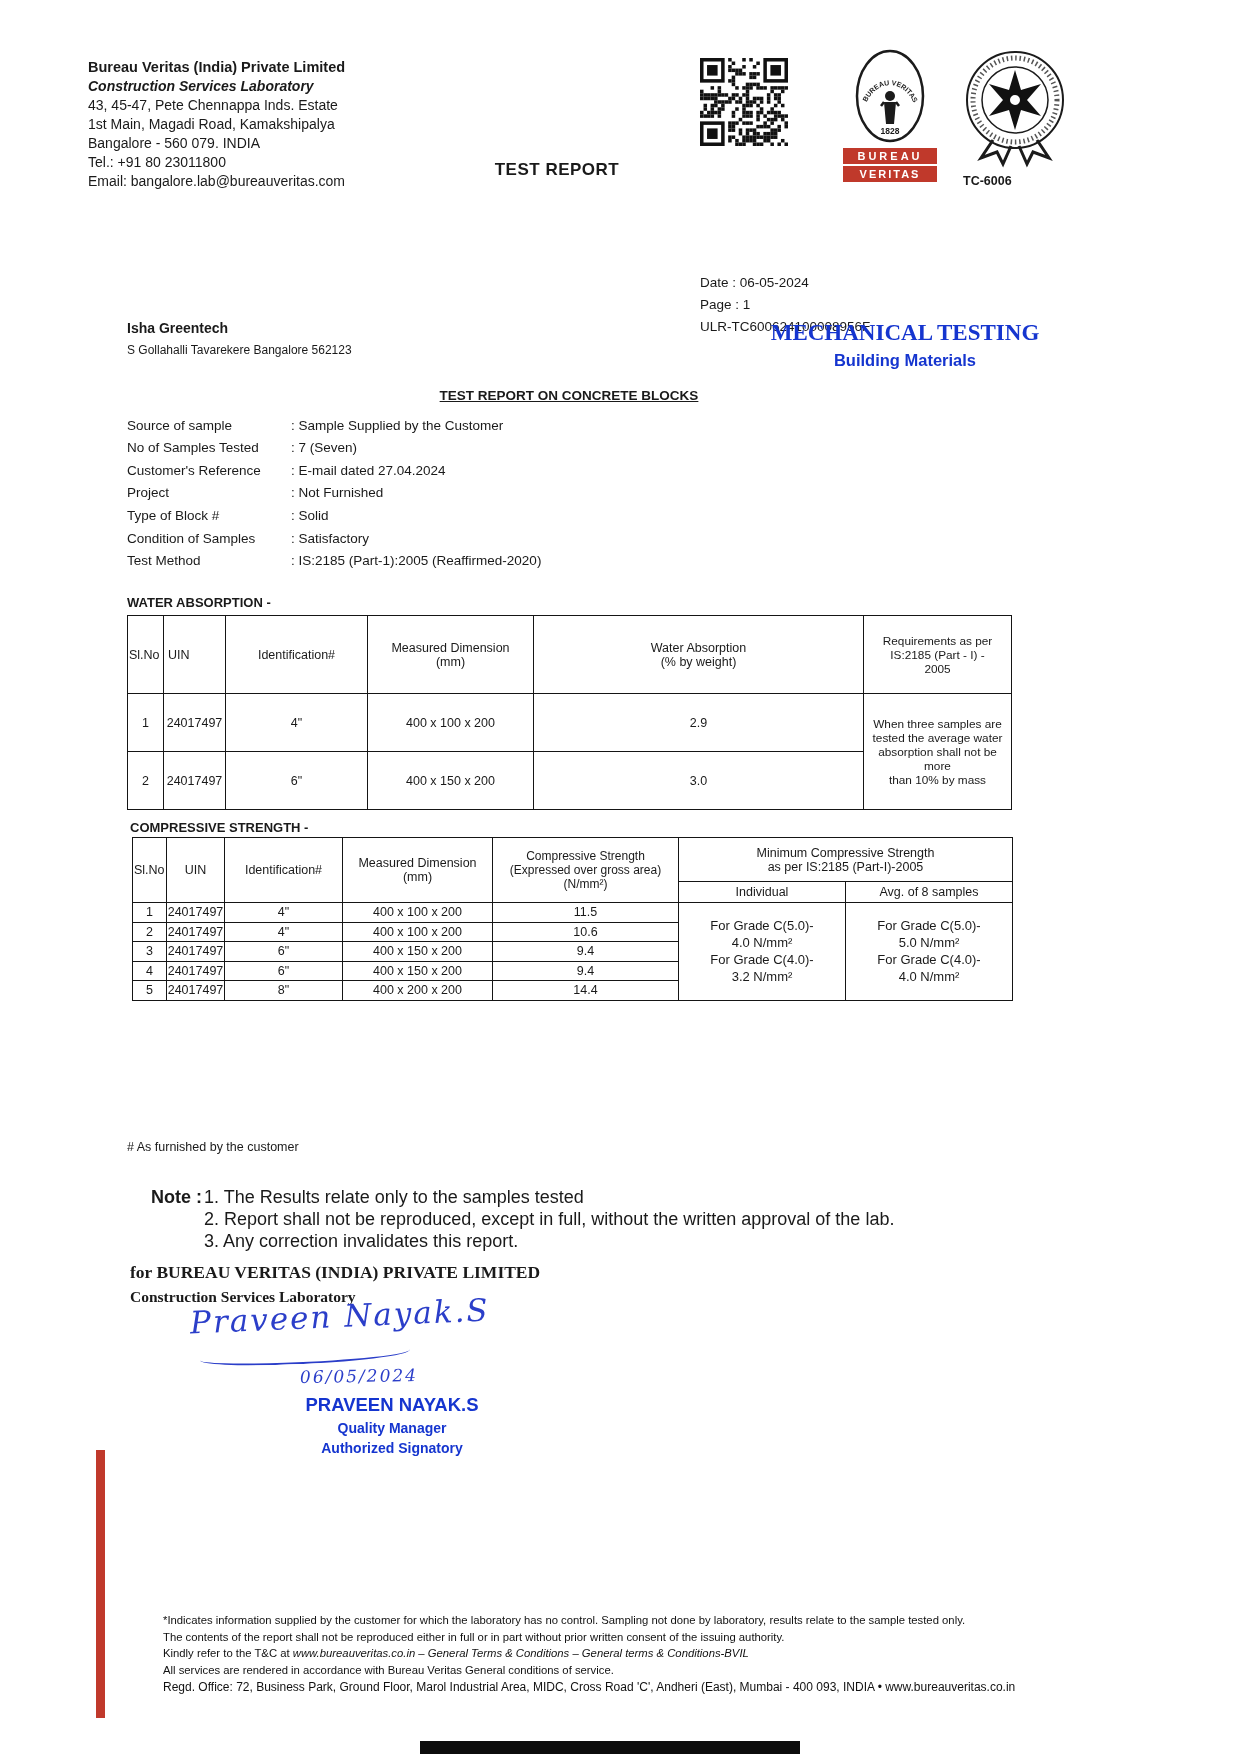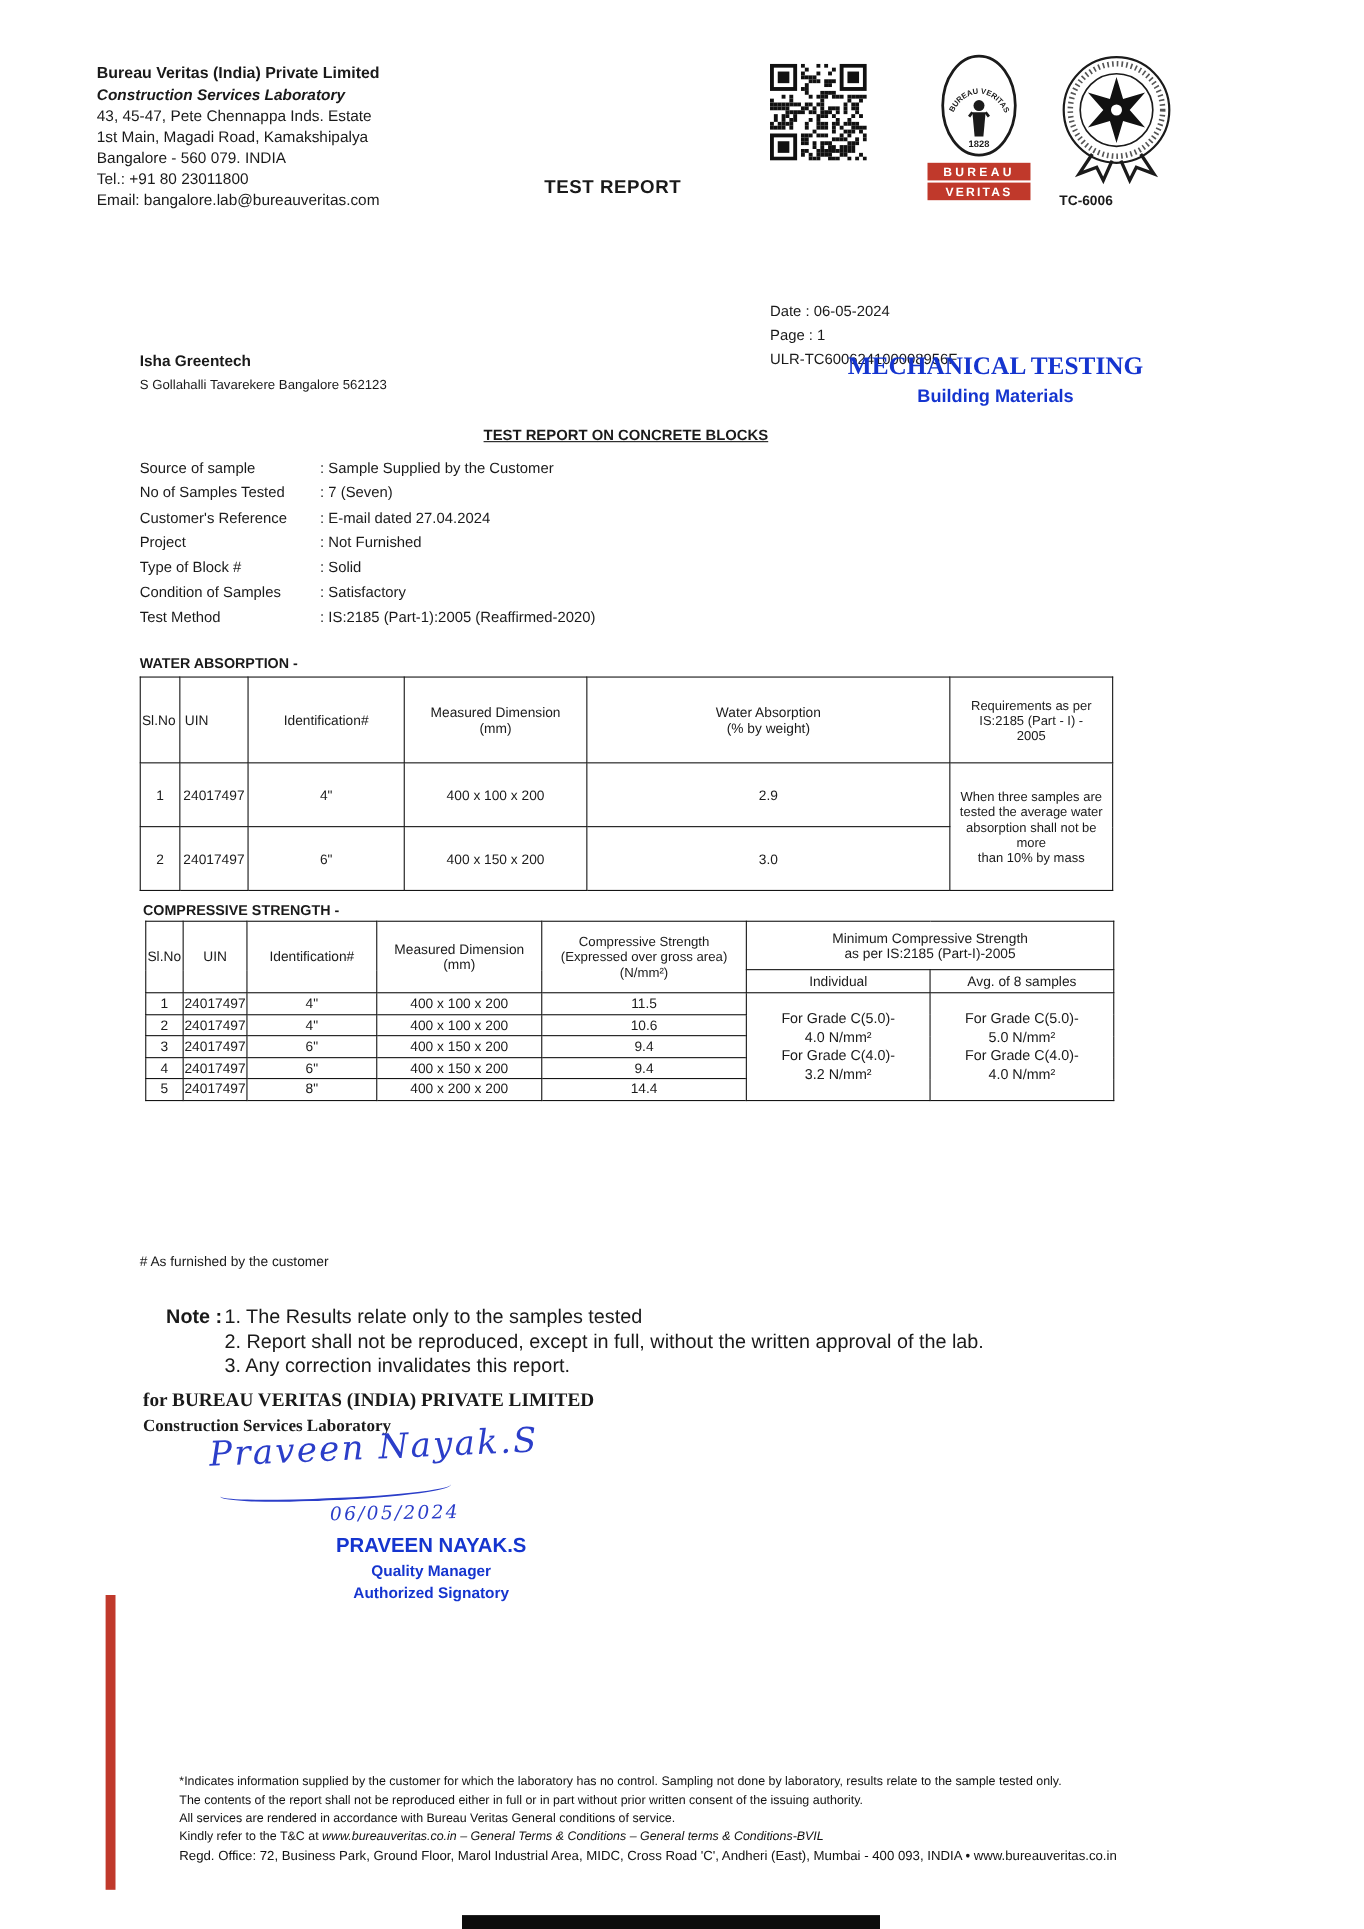--- a/index.html
+++ b/index.html
@@ -539,19 +539,19 @@
   <div class="abs sig-underline"></div>
   <div class="abs sign-date">06/05/2024</div>
   <div class="abs praveen">PRAVEEN NAYAK.S</div>
   <div class="abs role1">Quality Manager</div>
   <div class="abs role2">Authorized Signatory</div>
 
   <div class="abs footer-bar"></div>
   <div class="abs footer-text">
     <div>*Indicates information supplied by the customer for which the laboratory has no control. Sampling not done by laboratory, results relate to the sample tested only.</div>
     <div>The contents of the report shall not be reproduced either in full or in part without prior written consent of the issuing authority.</div>
+    <div><span>Kindly refer to the T&amp;C at </span><i>www.bureauveritas.co.in – General Terms &amp; Conditions – General terms &amp; Conditions-BVIL</i></div>
     <div>All services are rendered in accordance with Bureau Veritas General conditions of service.</div>
-    <div><span>Kindly refer to the T&amp;C at </span><i>www.bureauveritas.co.in – General Terms &amp; Conditions – General terms &amp; Conditions-BVIL</i></div>
     <div class="regd">Regd. Office: 72, Business Park, Ground Floor, Marol Industrial Area, MIDC, Cross Road 'C', Andheri (East), Mumbai - 400 093, INDIA • www.bureauveritas.co.in</div>
   </div>
 
   <div class="abs bottom-bar"></div>
 </div>
 
 </body></html>

